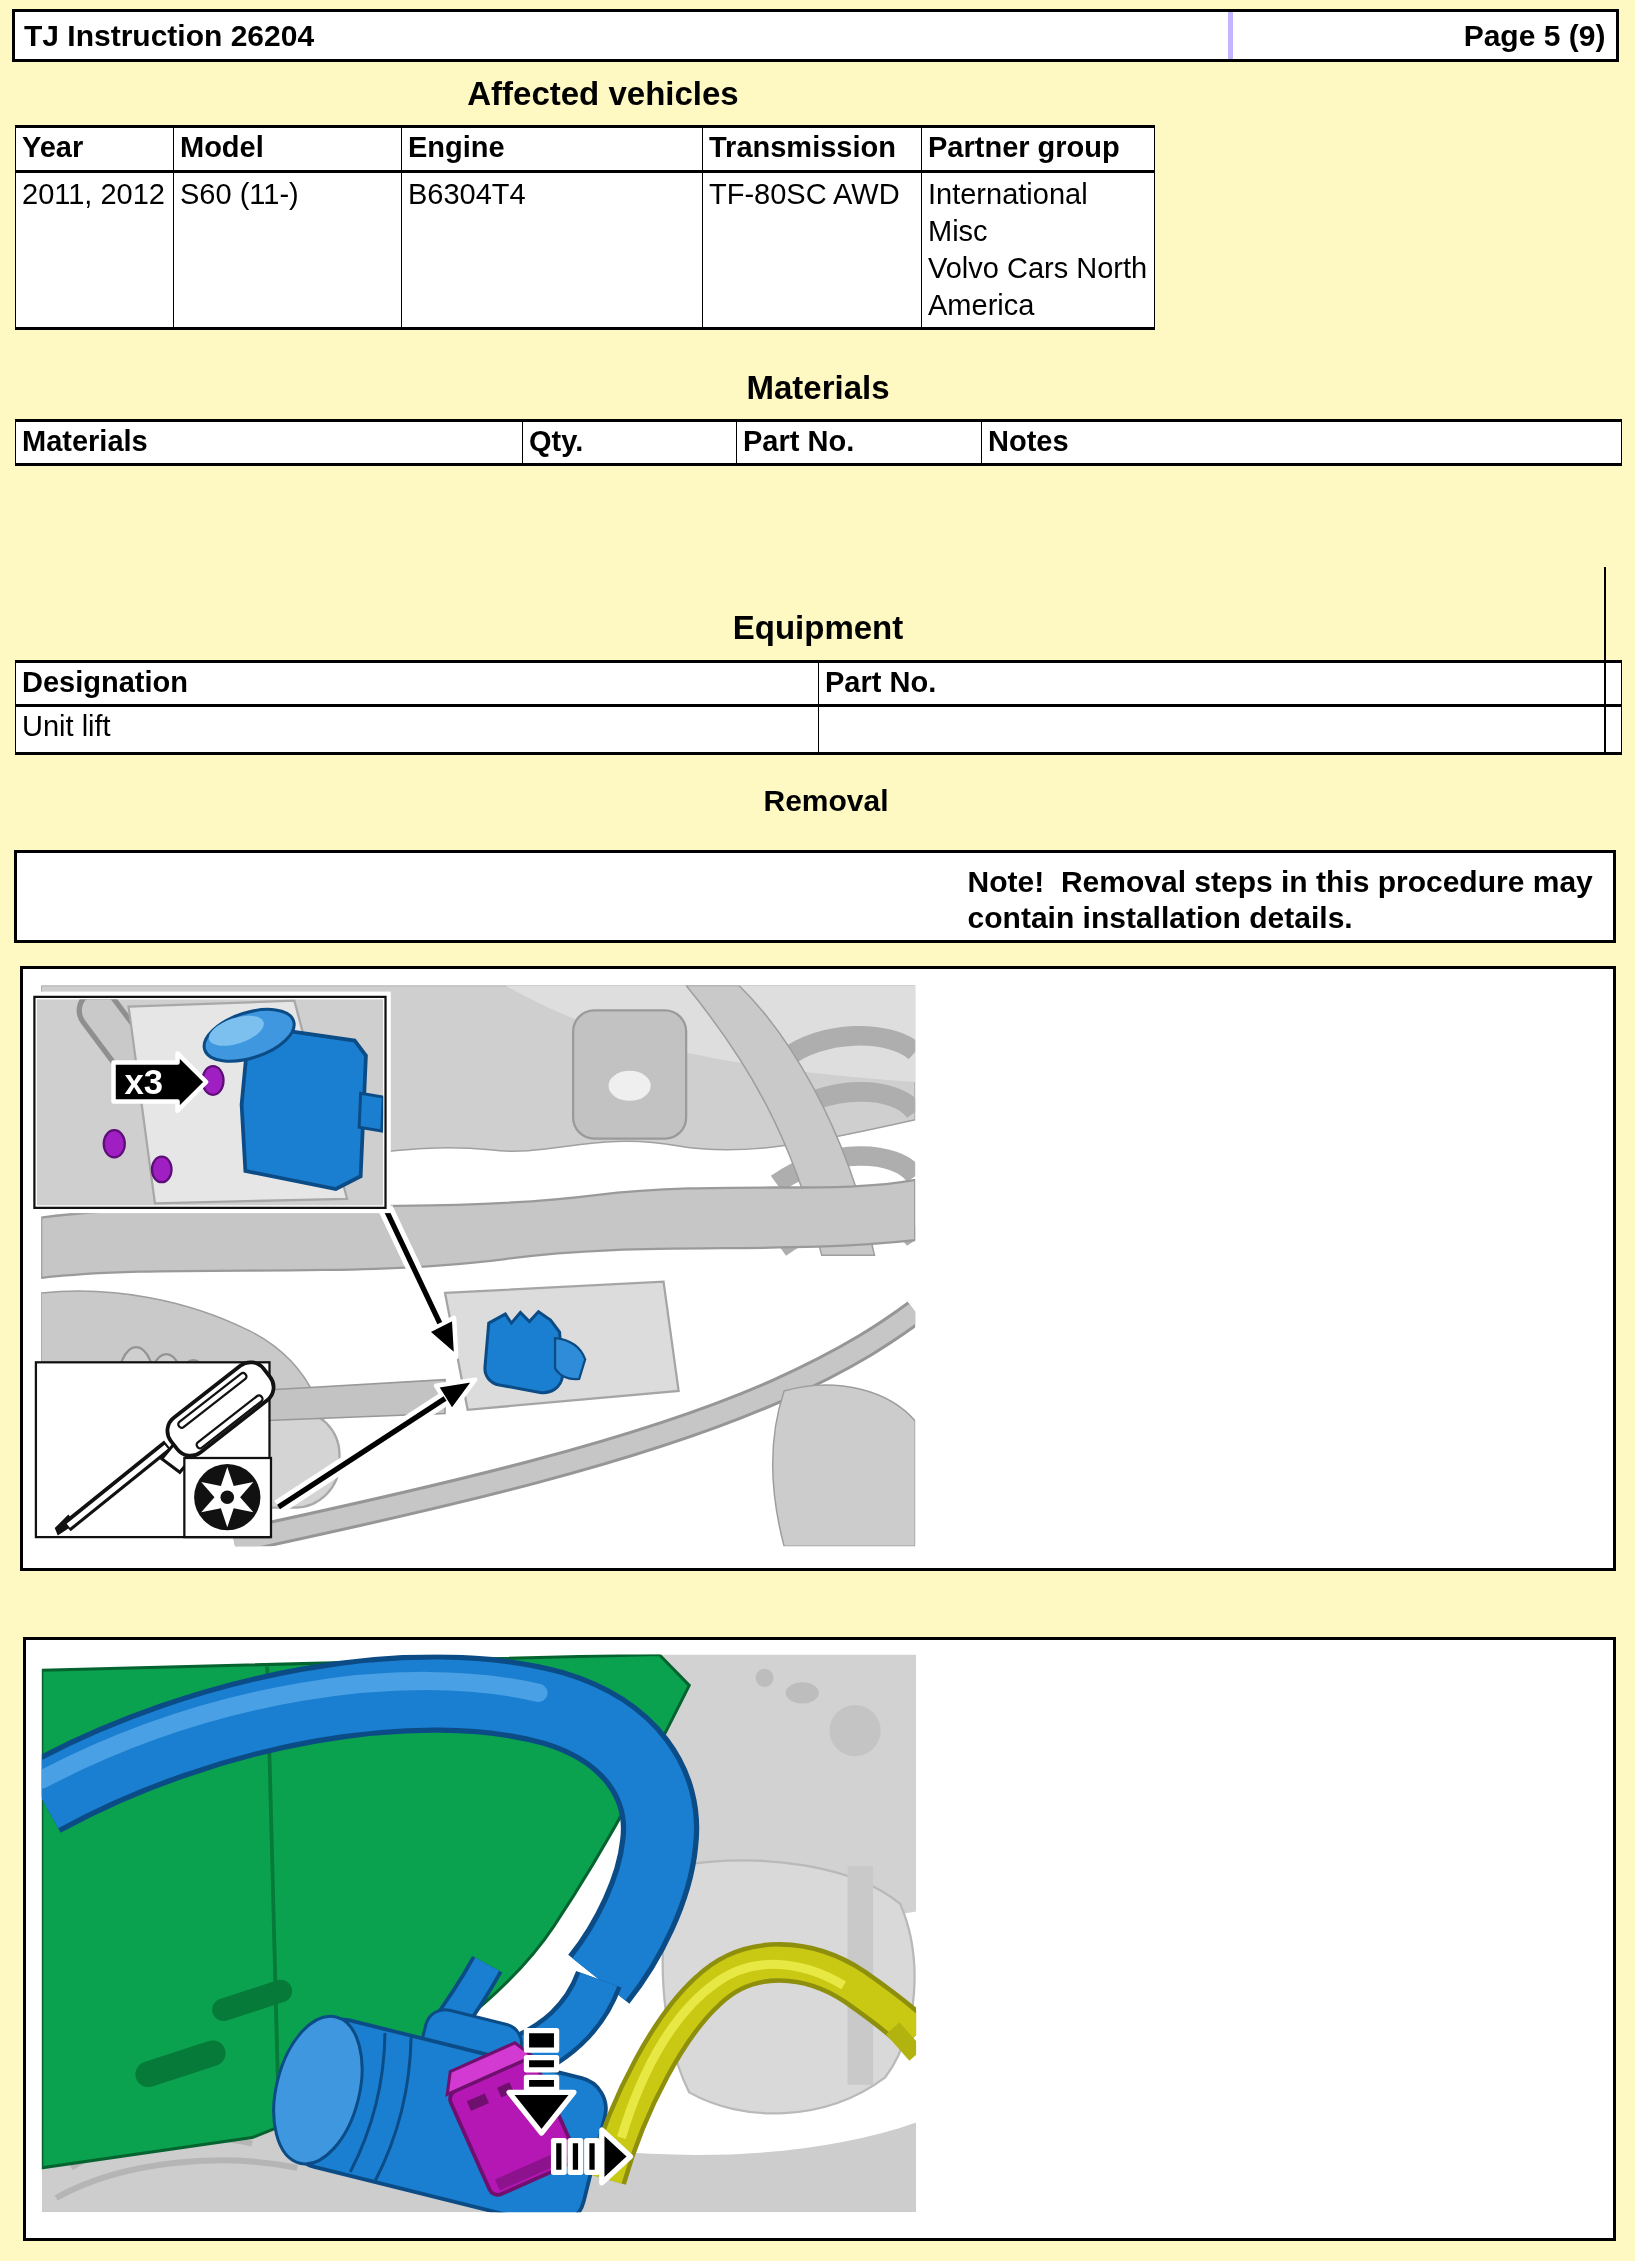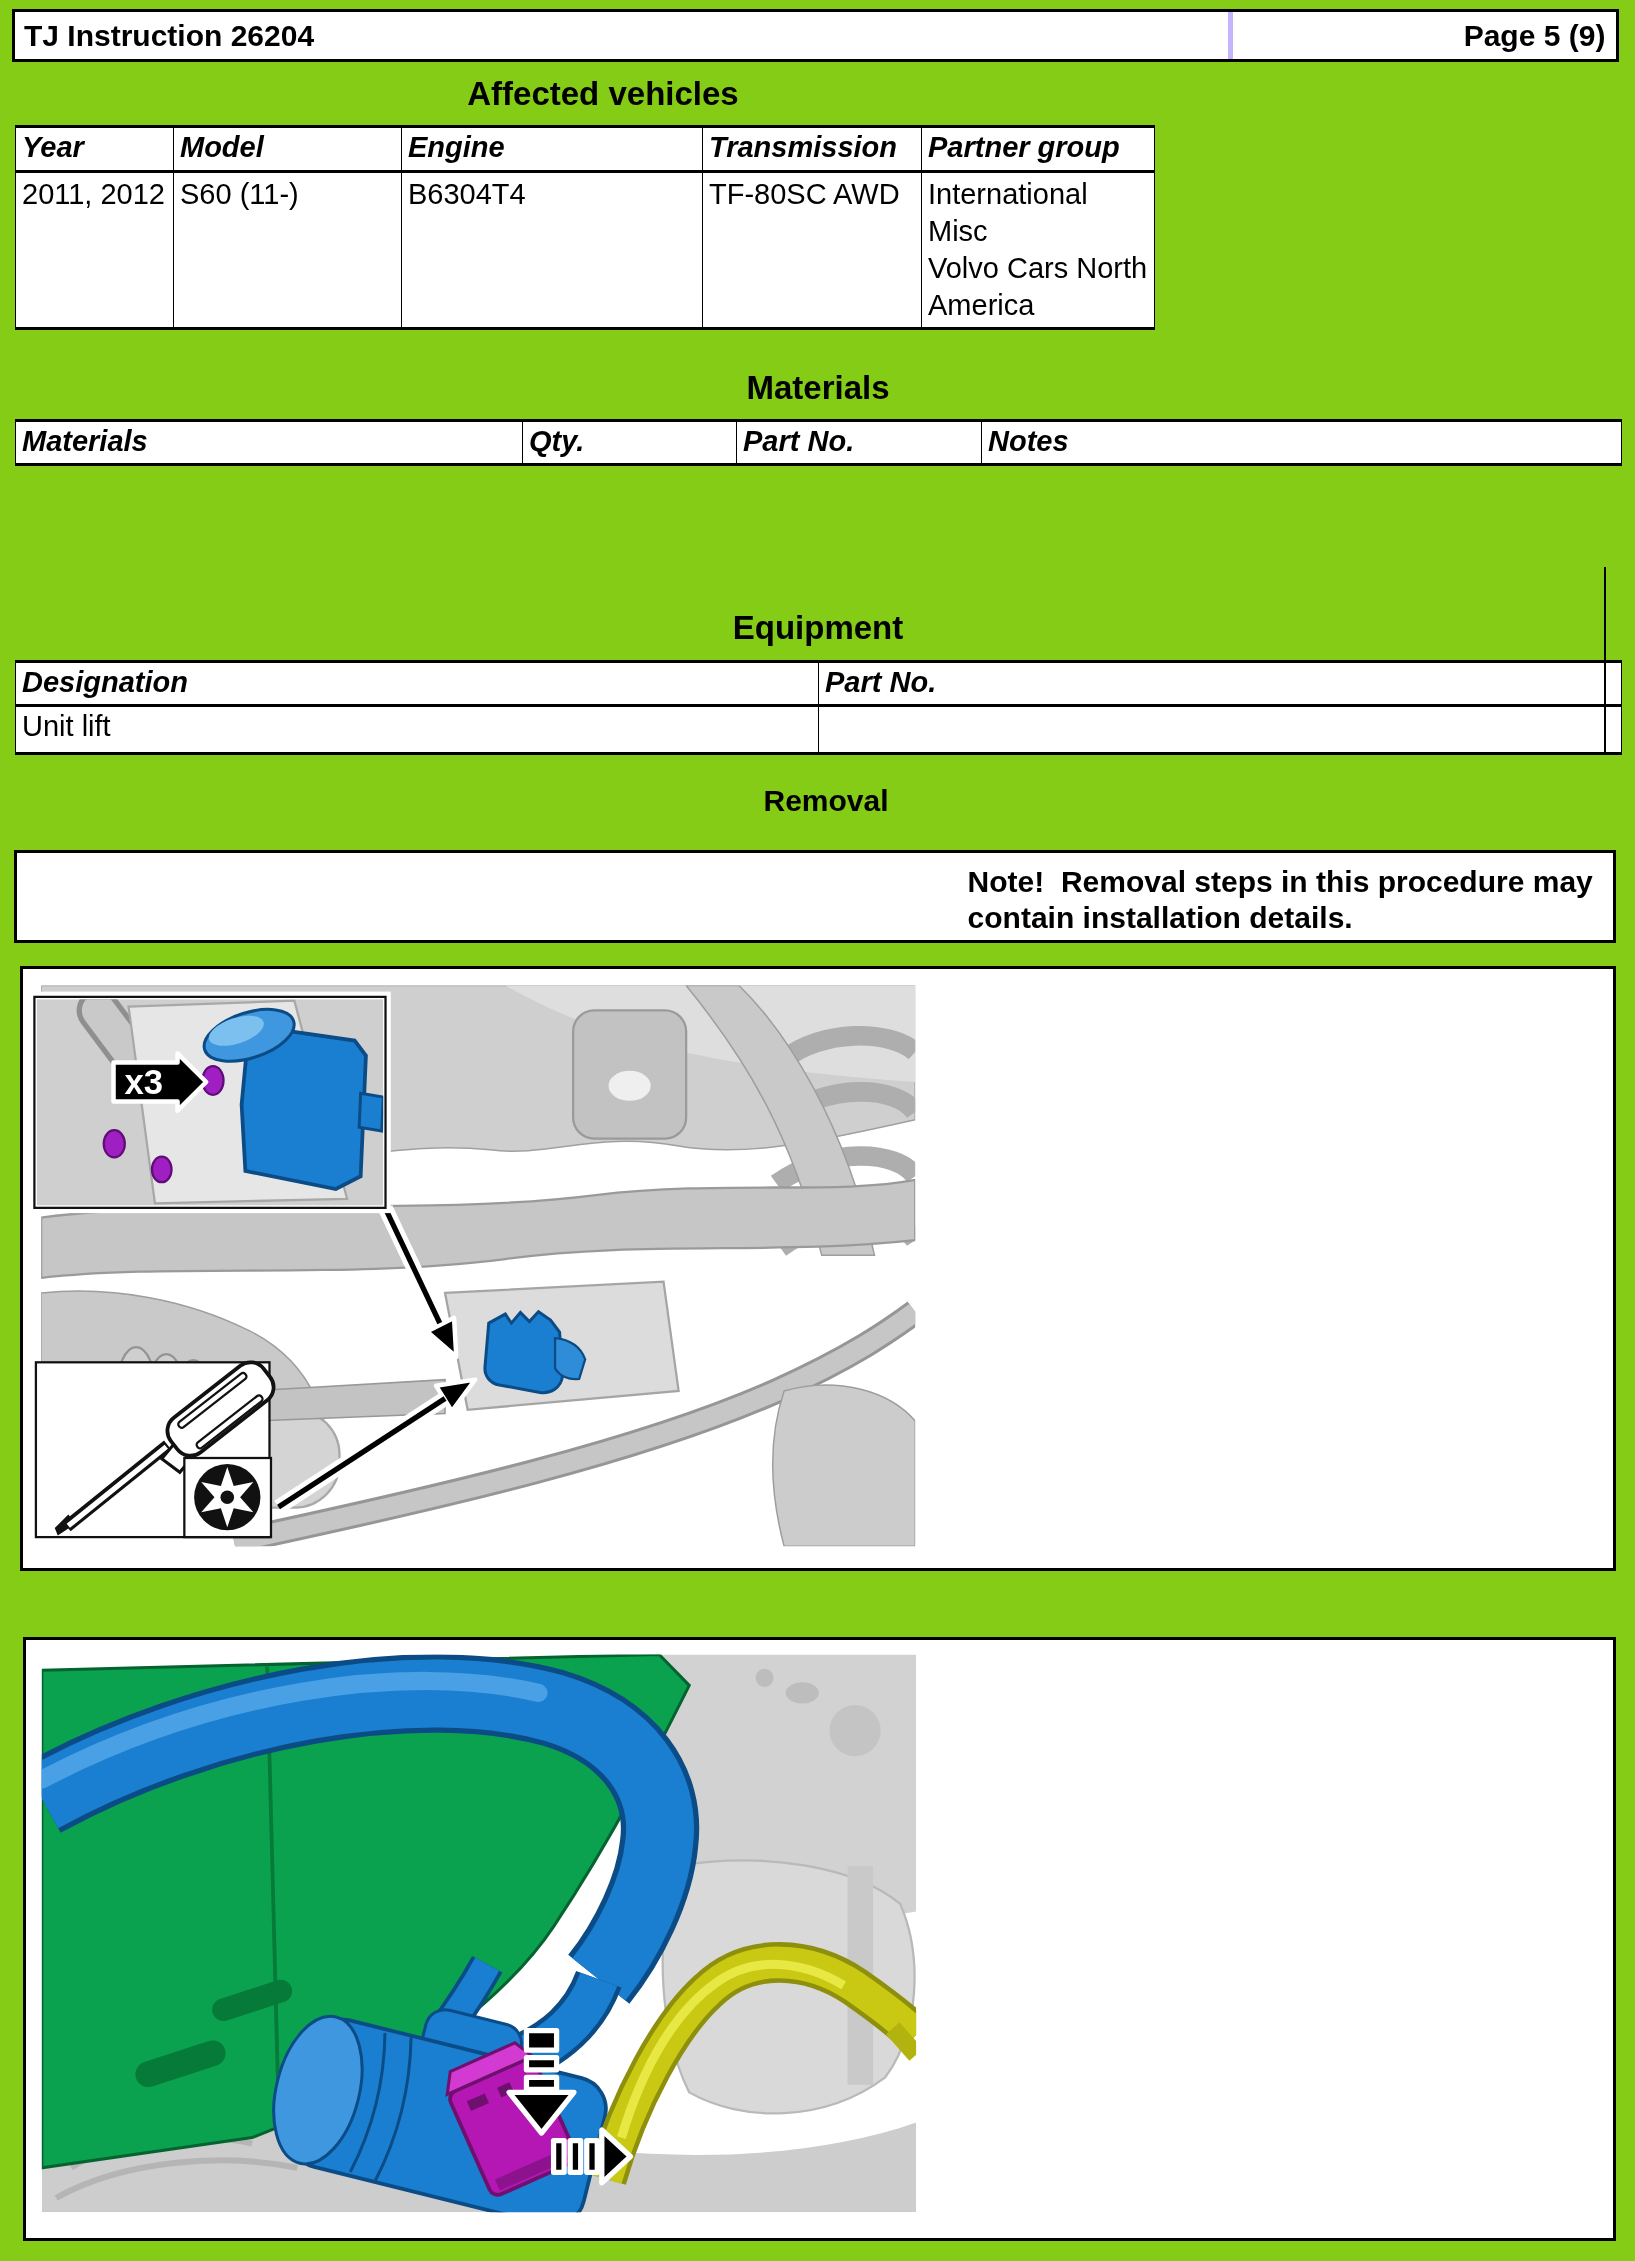--- a/index.html
+++ b/index.html
@@ -1,30 +1,30 @@
 <!DOCTYPE html>
 <html style="font-size:12px"><head>
 <meta charset="utf-8">
 <style>
   html,body{margin:0;padding:0;background:#fff;}
   body{width:1636px;height:2261px;font-family:"Liberation Sans",sans-serif;color:#000;overflow:hidden;}
-  .page{position:relative;width:1636px;height:2261px;background:#84cc16;}
+  .page{position:relative;width:1636px;height:2261px;background:#fef9c3;}
   .abs{position:absolute;}
 
   
   .hdr{left:12px;top:9px;width:1607px;height:53px;border:3.8px solid #000;display:flex;align-items:center;box-sizing:border-box;background:#fff;}
   .hdr-left{flex:1;padding-left:9px;font-size:30px;font-weight:bold;}
   .hdr-right{width:388px;height:100%;border-left:5px solid #c4b5fd;display:flex;align-items:center;justify-content:flex-end;padding-right:10.6px;box-sizing:border-box;font-size:30px;font-weight:bold;}
 
   .sec-title{font-size:33px;font-weight:bold;text-align:center;}
   .sub-title{font-size:30px;font-weight:bold;text-align:center;}
 
   table{border-collapse:collapse;table-layout:fixed;position:absolute;background:#fff;}
   th,td{border-left:1.5px solid #000;border-right:1.5px solid #000;font-size:29px;padding:3px 6px;vertical-align:top;text-align:left;overflow:hidden;}
-  th{font-weight:bold;font-style:italic;}
+  th{font-weight:bold;}
 
   #av-table{left:15px;top:125px;width:1140px;border-top:3.8px solid #000;border-bottom:3.8px solid #000;}
   #av-table th{border-bottom:3px solid #000;height:36px;}
   #av-table td{height:148px;line-height:37px;}
 
   #mat-table{left:15px;top:419px;width:1605px;border-top:3.8px solid #000;border-bottom:3.8px solid #000;}
   #mat-table th{border-bottom:3.8px solid #000;height:35px;}
   #mat-table td{height:39px;border-bottom:3.8px solid #000;}
 
   #eq-table{left:15px;top:660px;width:1607px;border-top:3.8px solid #000;border-bottom:3.8px solid #000;}

